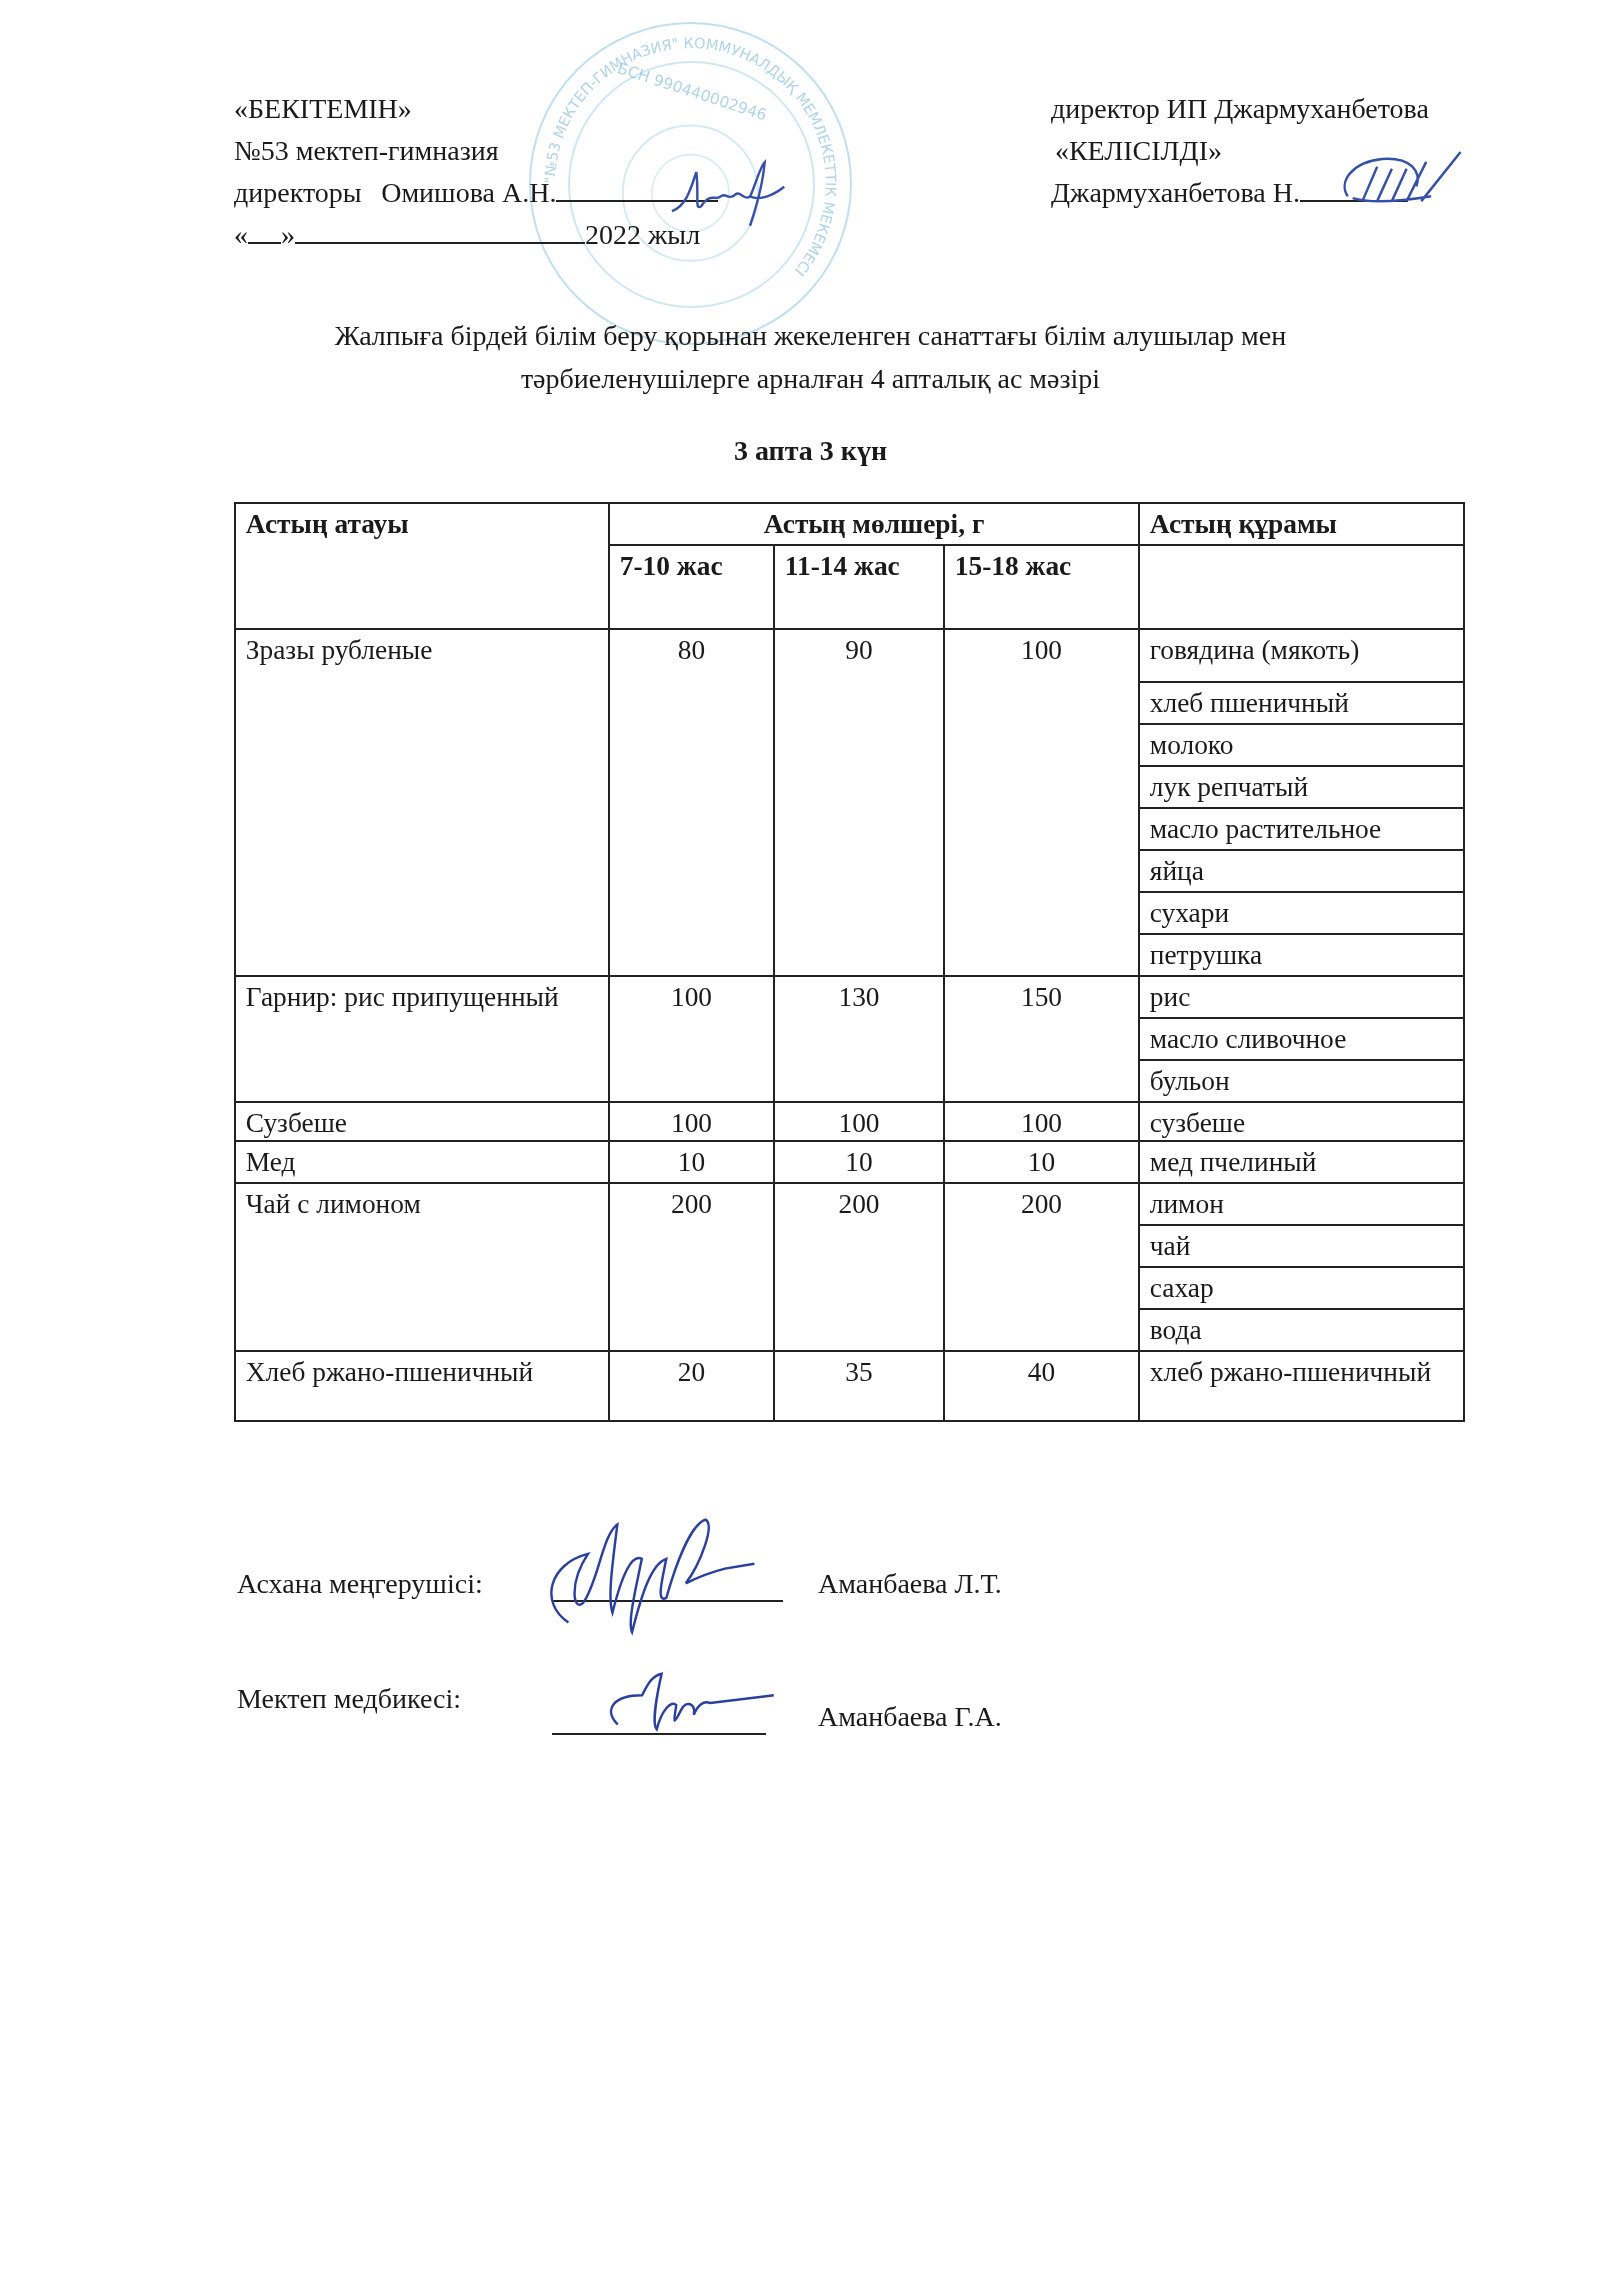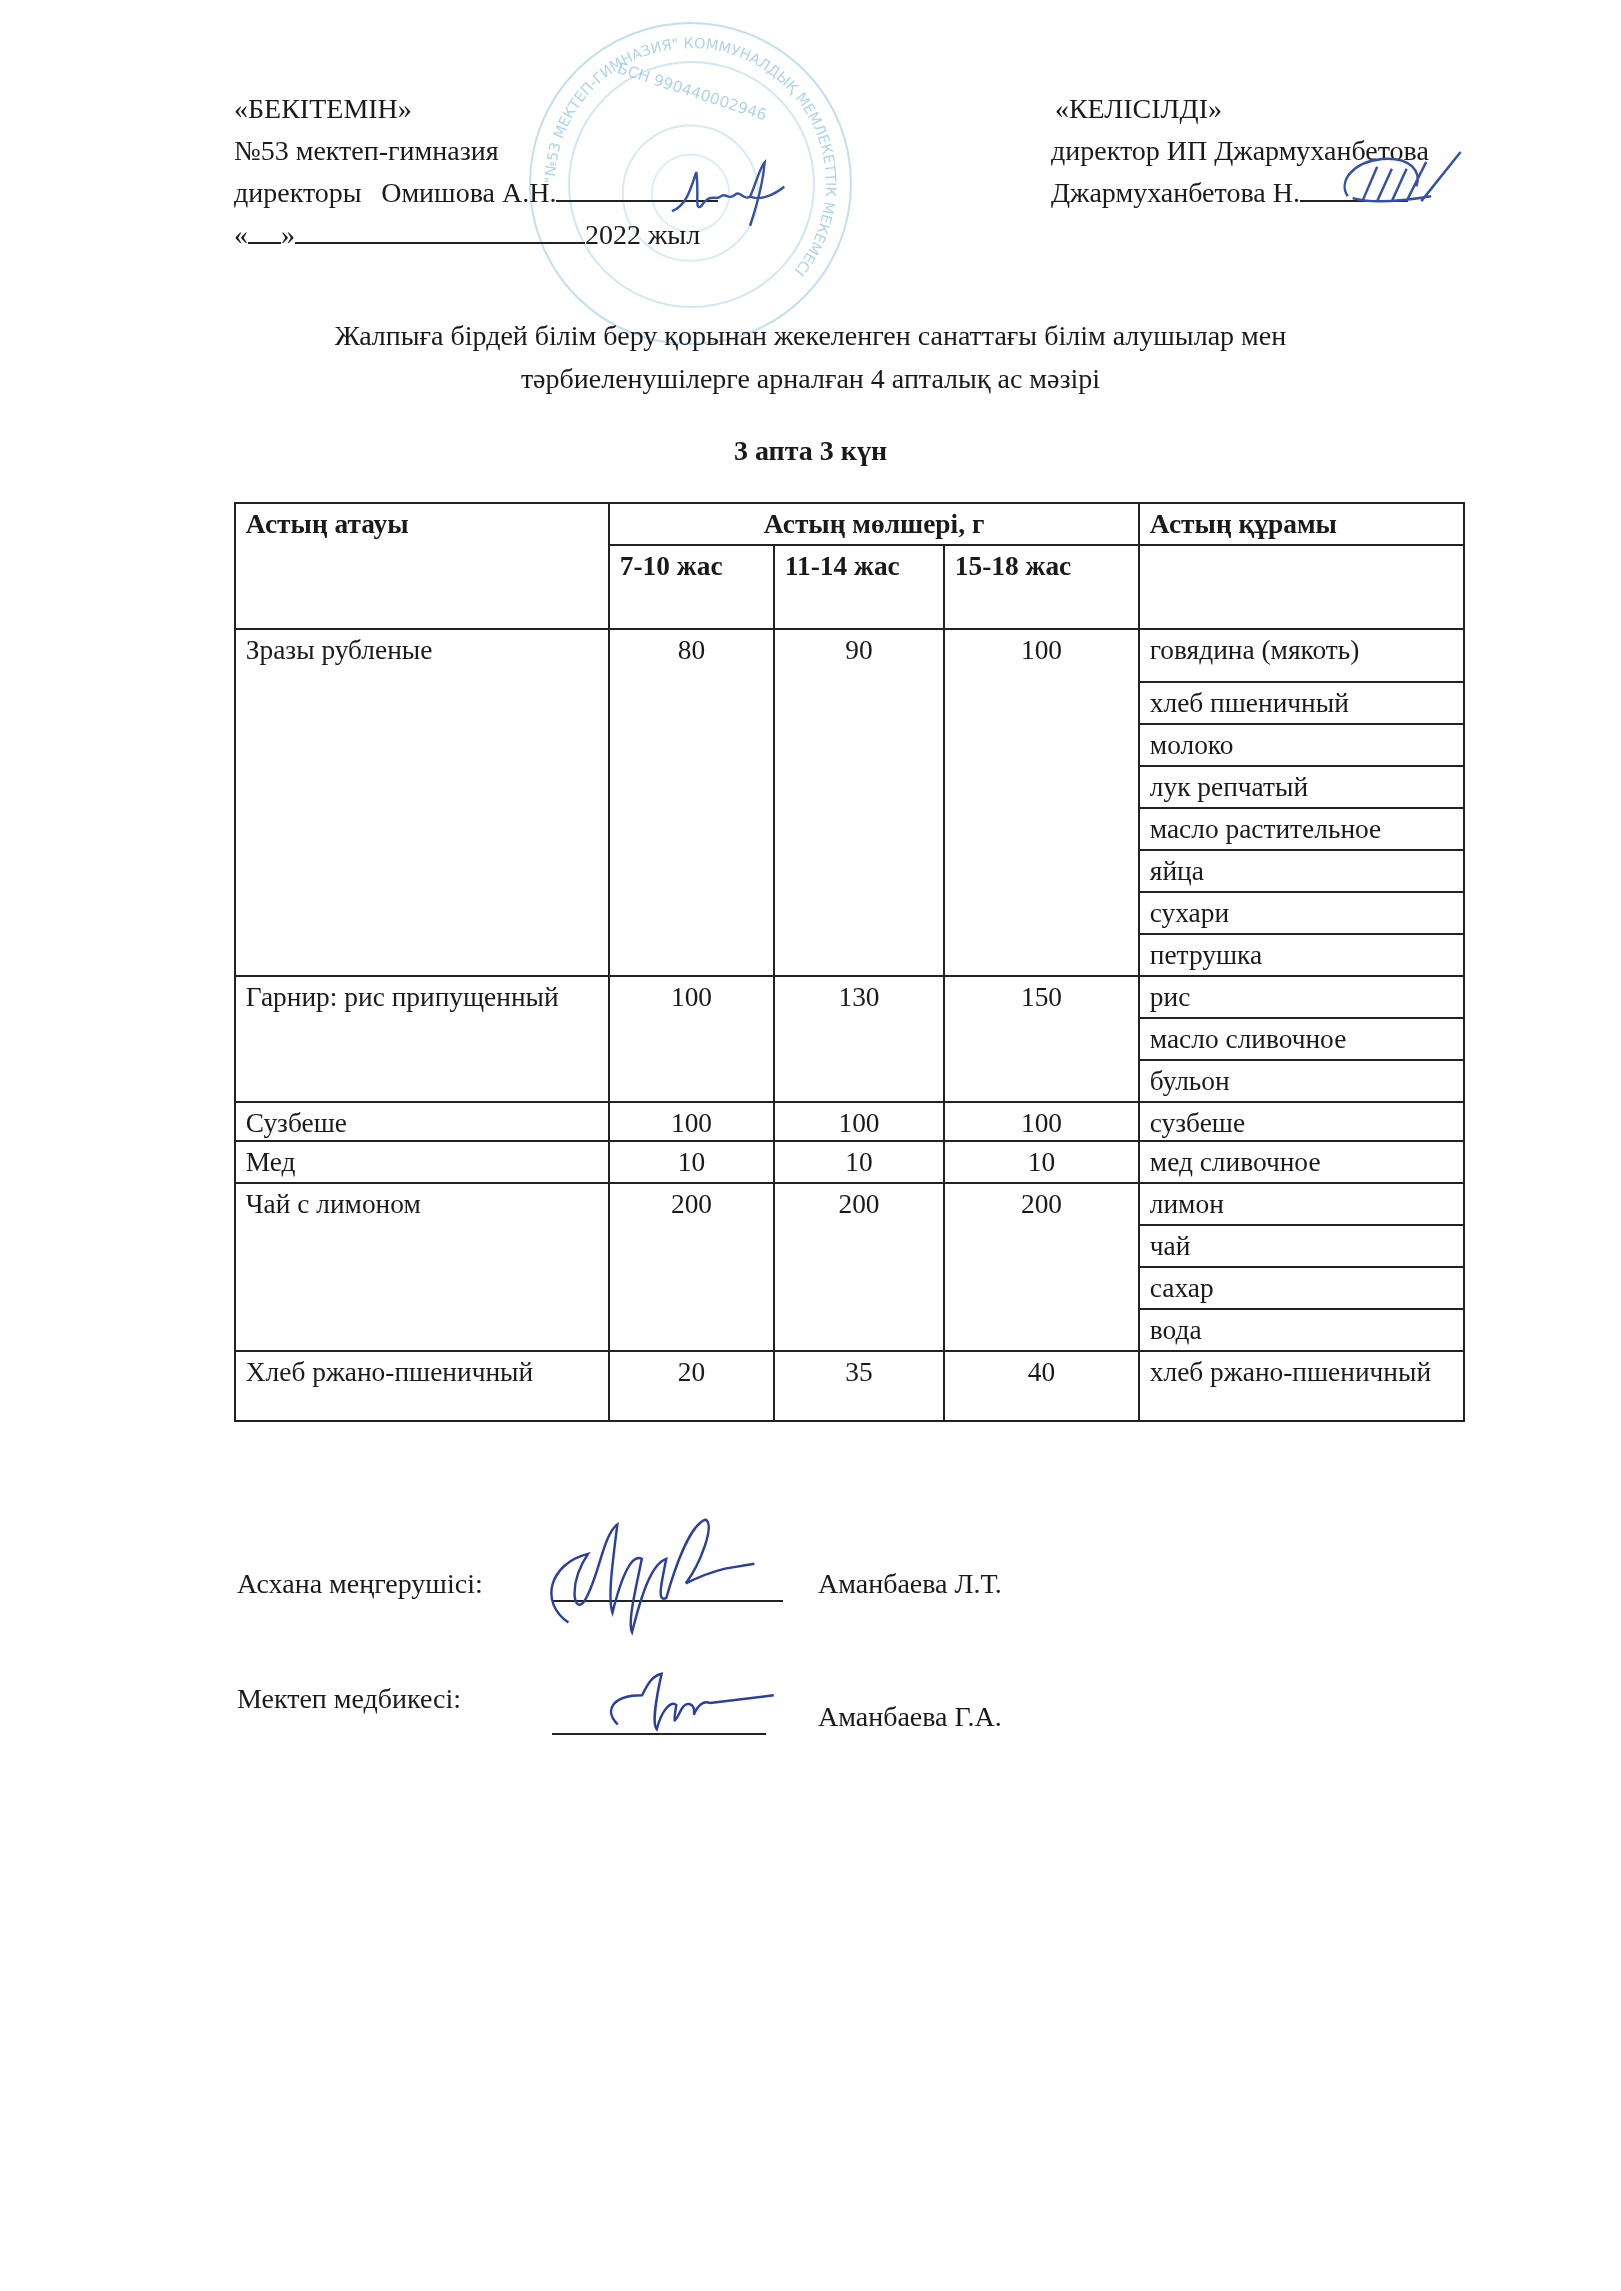--- a/index.html
+++ b/index.html
@@ -46,22 +46,22 @@
   </div>
   <div>
     <span>«</span><span class="uline" style="width:33px;"></span><span>»</span><span class="uline" style="width:290px;"></span><span>2022 жыл</span>
   </div>
 </div>
 <svg class="sig-ink" style="left:667px;top:157px;" width="127" height="74" viewBox="0 0 130 75">
   <path d="M5,55 C20,50 25,30 30,15 C33,40 28,55 35,50 C45,35 50,45 55,40 C60,35 62,45 70,38 C75,33 78,45 85,40 C90,30 95,10 100,5 C98,30 90,55 85,70 M85,40 C95,45 110,38 120,30" fill="none" stroke="#3550a8" stroke-width="2.5"></path>
 </svg>
 
 <div class="abs hdr" style="left:1051px;top:88px;">
+  <div>директор ИП Джармуханбетова</div>
   <div style="padding-left:3.9px;">«КЕЛІСІЛДІ»</div>
-  <div>директор ИП Джармуханбетова</div>
   <div><span>Джармуханбетова Н.</span><span class="uline" style="width:108px;"></span></div>
 </div>
 <svg class="sig-ink" style="left:1333px;top:147px;" width="157" height="69" viewBox="0 0 160 70">
   <path d="M15,50 C5,35 20,15 50,12 C80,10 90,25 85,40 M30,55 L45,20 M45,55 L60,22 M60,55 L75,22 M75,55 L95,15 M90,55 L130,5 M20,52 C40,58 70,55 100,50" fill="none" stroke="#3550a8" stroke-width="2.5"></path>
 </svg>
 
 <div class="title" style="top:320px;">Жалпыға бірдей білім беру қорынан жекеленген санаттағы білім алушылар мен</div>
 <div class="title" style="top:363px;">тәрбиеленушілерге арналған  4 апталық ас мәзірі</div>
 <div class="subtitle" style="top:435px;">3 апта 3 күн</div>
 
@@ -202,21 +202,21 @@
         <td rowspan="1">
           <div class="cell num">10</div>
         </td>
         <td rowspan="1">
           <div class="cell num">10</div>
         </td>
         <td rowspan="1">
           <div class="cell num">10</div>
         </td>
         <td>
-          <div class="cell">мед сливочное</div>
+          <div class="cell">мед пчелиный</div>
         </td>
       </tr>
       <tr style="height: 42px;">
         <td rowspan="4">
           <div class="cell ">Чай с лимоном</div>
         </td>
         <td rowspan="4">
           <div class="cell num">200</div>
         </td>
         <td rowspan="4">

